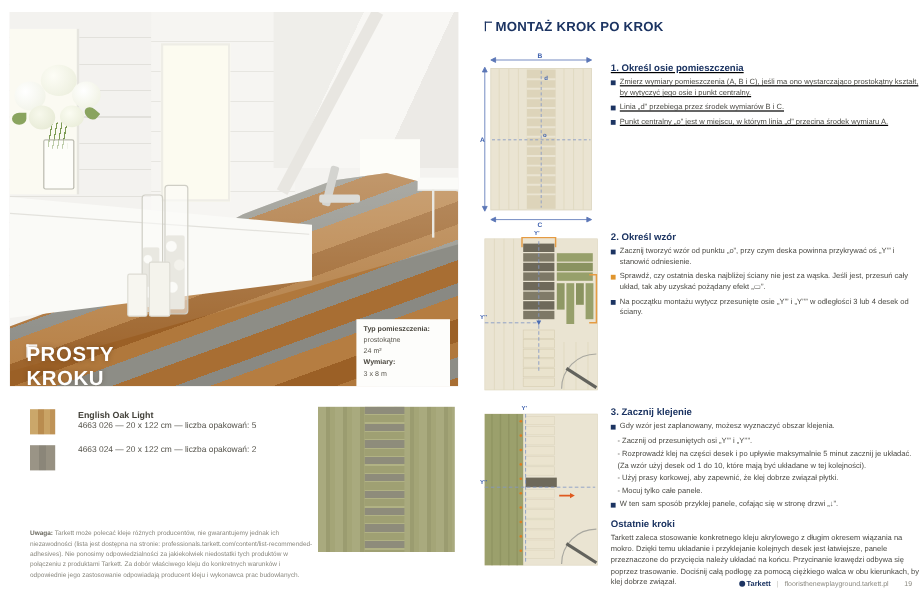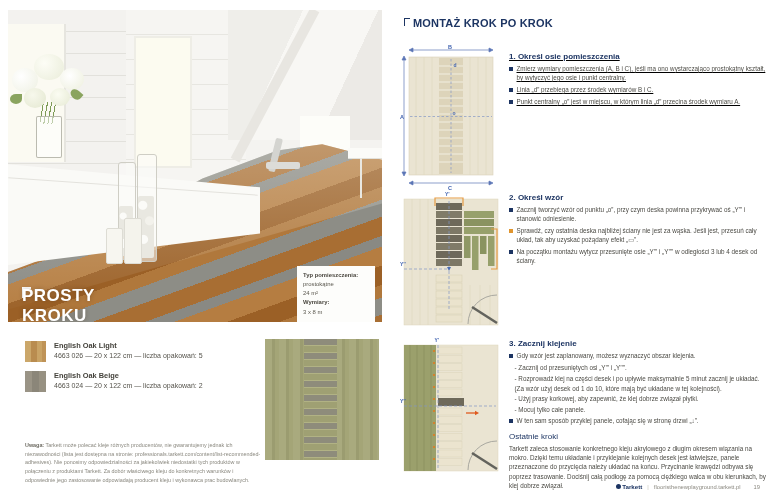--- a/index.html
+++ b/index.html
@@ -68,21 +68,21 @@
   .hero-title{left:14px;top:276px;color:#ffffff;font-size:17px;font-weight:bold;letter-spacing:.5px;
     display:flex;align-items:flex-start;gap:3px;text-shadow:0 0 4px rgba(60,40,20,.35);}
   .corner-w{width:7px;height:9px;border-left:2px solid #fff;border-top:2px solid #fff;margin-top:1px;}
   .room-box{left:289px;top:256px;width:66px;background:#fdfdfb;padding:5px 6px 6px 6px;
     font-size:5.9px;color:#5b584f;line-height:1.55;}
   .room-box .rb-b{font-weight:bold;color:#4a473f;position:static;display:block;}
   .room-box div{position:static;}
   
   .collection{position:absolute;left:25px;top:332px;width:235px;}
   .collection-title{font-size:10px;font-weight:bold;color:#3f3d37;letter-spacing:.2px;}
-  .product{display:flex;gap:8px;margin-top:9px;align-items:flex-start;}
+  .product{display:flex;gap:19px;margin-top:9px;align-items:flex-start;}
   .swatch{width:21px;height:21px;flex:none;}
   .sw1{background:linear-gradient(90deg,#cba76a 0 30%,#b98c4f 30% 55%,#c9a365 55% 80%,#bf9357 80%);}
   .sw2{background:linear-gradient(90deg,#9a9486 0 35%,#8b8679 35% 65%,#979182 65%);}
   .p-name{font-size:7.4px;font-weight:bold;color:#45433c;line-height:1.4;}
   .p-details{font-size:7px;color:#55534b;line-height:1.4;}
   .pattern{position:absolute;left:265px;top:339px;width:114px;height:121px;
     background:repeating-linear-gradient(90deg,#a9aa7e 0 7px,#9b9c70 7px 10px,#a4a577 10px 14px);}
   .pattern-center{position:absolute;left:39px;top:0;width:33px;height:121px;
     background:repeating-linear-gradient(180deg,#8e8c7b 0 6px,#b1b284 6px 7px,#9fa073 7px 13px,#b1b284 13px 14px);}
   .note{position:absolute;left:25px;top:441px;width:240px;font-size:5.4px;line-height:1.6;color:#8a887f;}
@@ -95,21 +95,21 @@
   .step-1{top:44px;text-decoration:underline;} .step-2{top:189px;} .step-3{top:335px;}
   .diagram{flex:none;width:102px;}
   .step-text{flex:1;padding-top:8px;}
   .step-2 .step-text,.step-3 .step-text{padding-top:4px;}
   .step-h{font-size:8px;font-weight:bold;color:#1c3462;margin:0 0 4px 0;}
   .bullet{display:flex;gap:3.5px;margin-bottom:3.5px;font-size:6.3px;line-height:1.4;color:#4b4a44;}
   .marker{flex:none;width:4px;height:4px;margin-top:2px;background:#1c3462;}
   .marker.orange{background:#e0952e;}
   .marker.none{visibility:hidden;width:2px;}
   .bullet.plain{margin-bottom:1.5px;}
-  .final-h{font-size:8px;font-weight:normal;color:#1c3462;margin:6px 0 3px 0;}
+  .final-h{font-size:8px;font-weight:bold;color:#1c3462;margin:6px 0 3px 0;}
   .final-p{font-size:6.3px;line-height:1.45;color:#4b4a44;margin:0;}
   
   .footer{position:absolute;right:8px;bottom:5px;display:flex;align-items:center;gap:5px;font-size:5.8px;color:#8b8980;}
   .logo{display:flex;align-items:center;gap:1.5px;}
   .logo-mark{width:5px;height:5px;border-radius:50%;background:#1c3462;display:inline-block;}
   .logo-text{font-weight:bold;color:#1c3462;font-size:6.2px;}
   .f-sep{color:#c4c2ba;}
   .f-page{margin-left:8px;}
   svg text{font-family:"Liberation Sans",sans-serif;font-weight:bold;}
 </style>
@@ -167,21 +167,20 @@
   <div class="product">
     <div class="swatch sw1"></div>
     <div>
       <div class="p-name">English Oak Light</div>
       <div class="p-details">4663 026 — 20 x 122 cm — liczba opakowań: 5</div>
     </div>
   </div>
   <div class="product">
     <div class="swatch sw2"></div>
     <div>
-      <div class="p-name">English Oak Beige</div>
       <div class="p-details">4663 024 — 20 x 122 cm — liczba opakowań: 2</div>
     </div>
   </div>
 </div>
 
 <div class="pattern">
   <div class="pattern-center"></div>
 </div>
 
 <div class="note">

